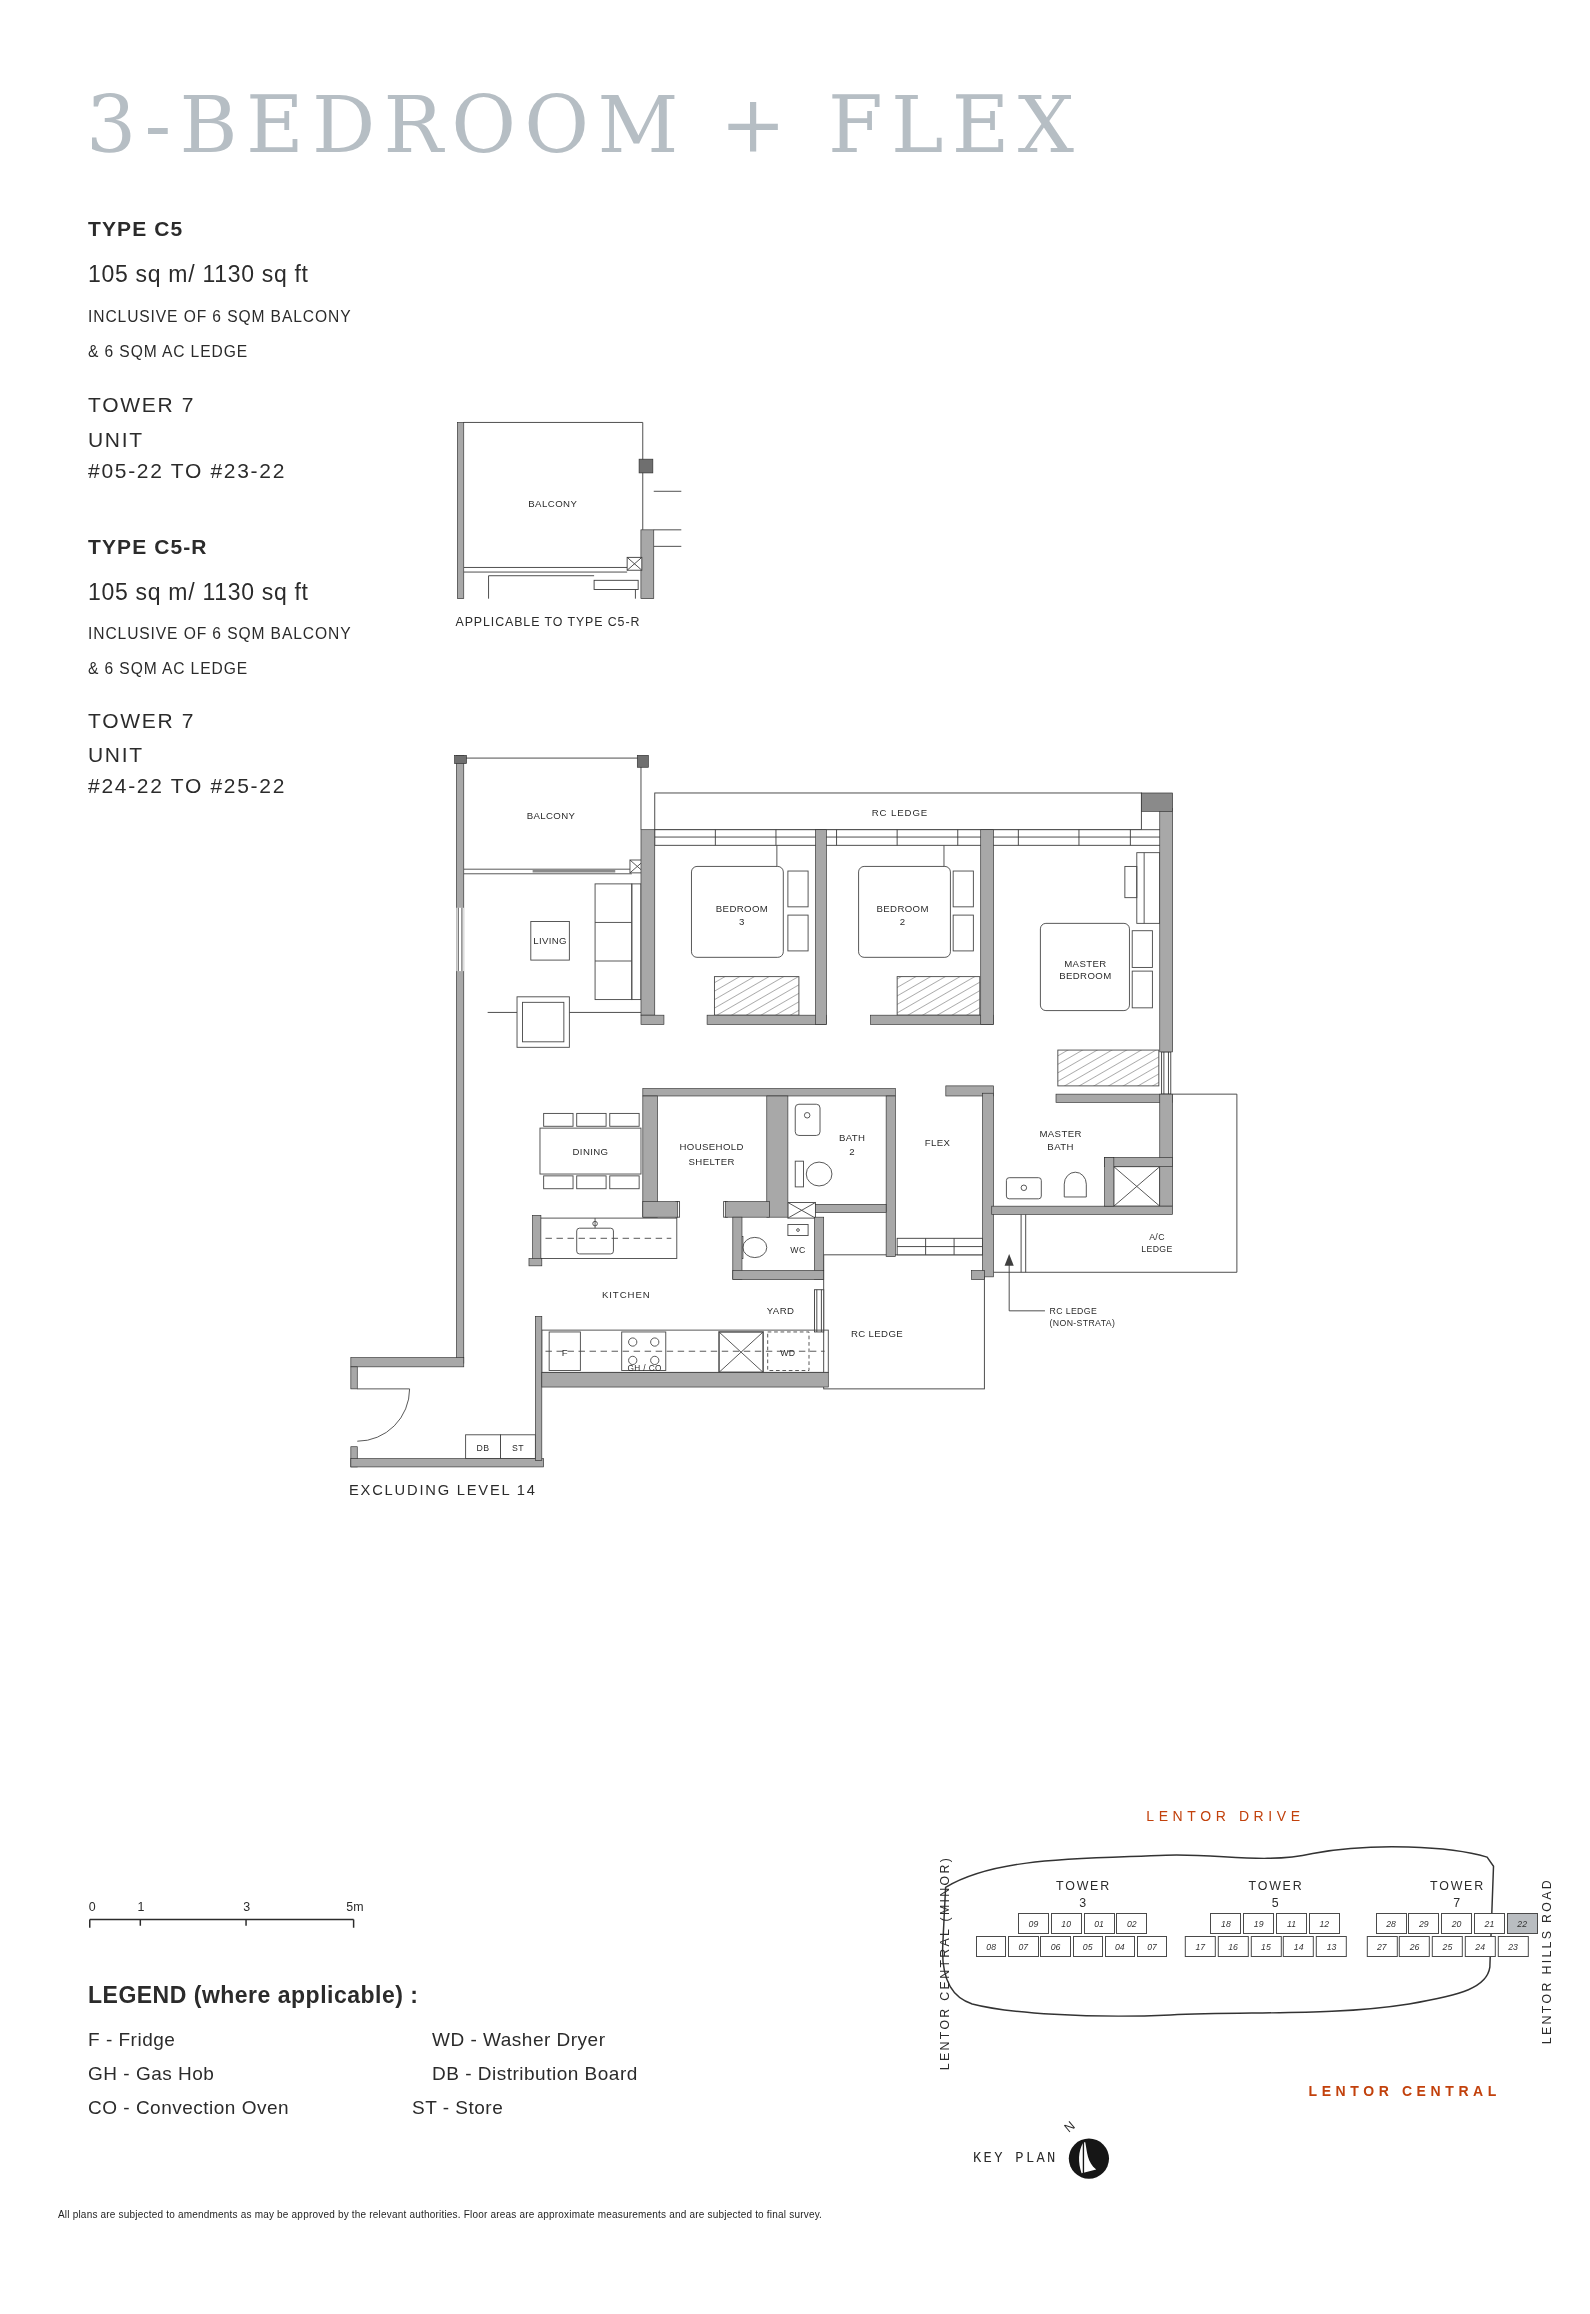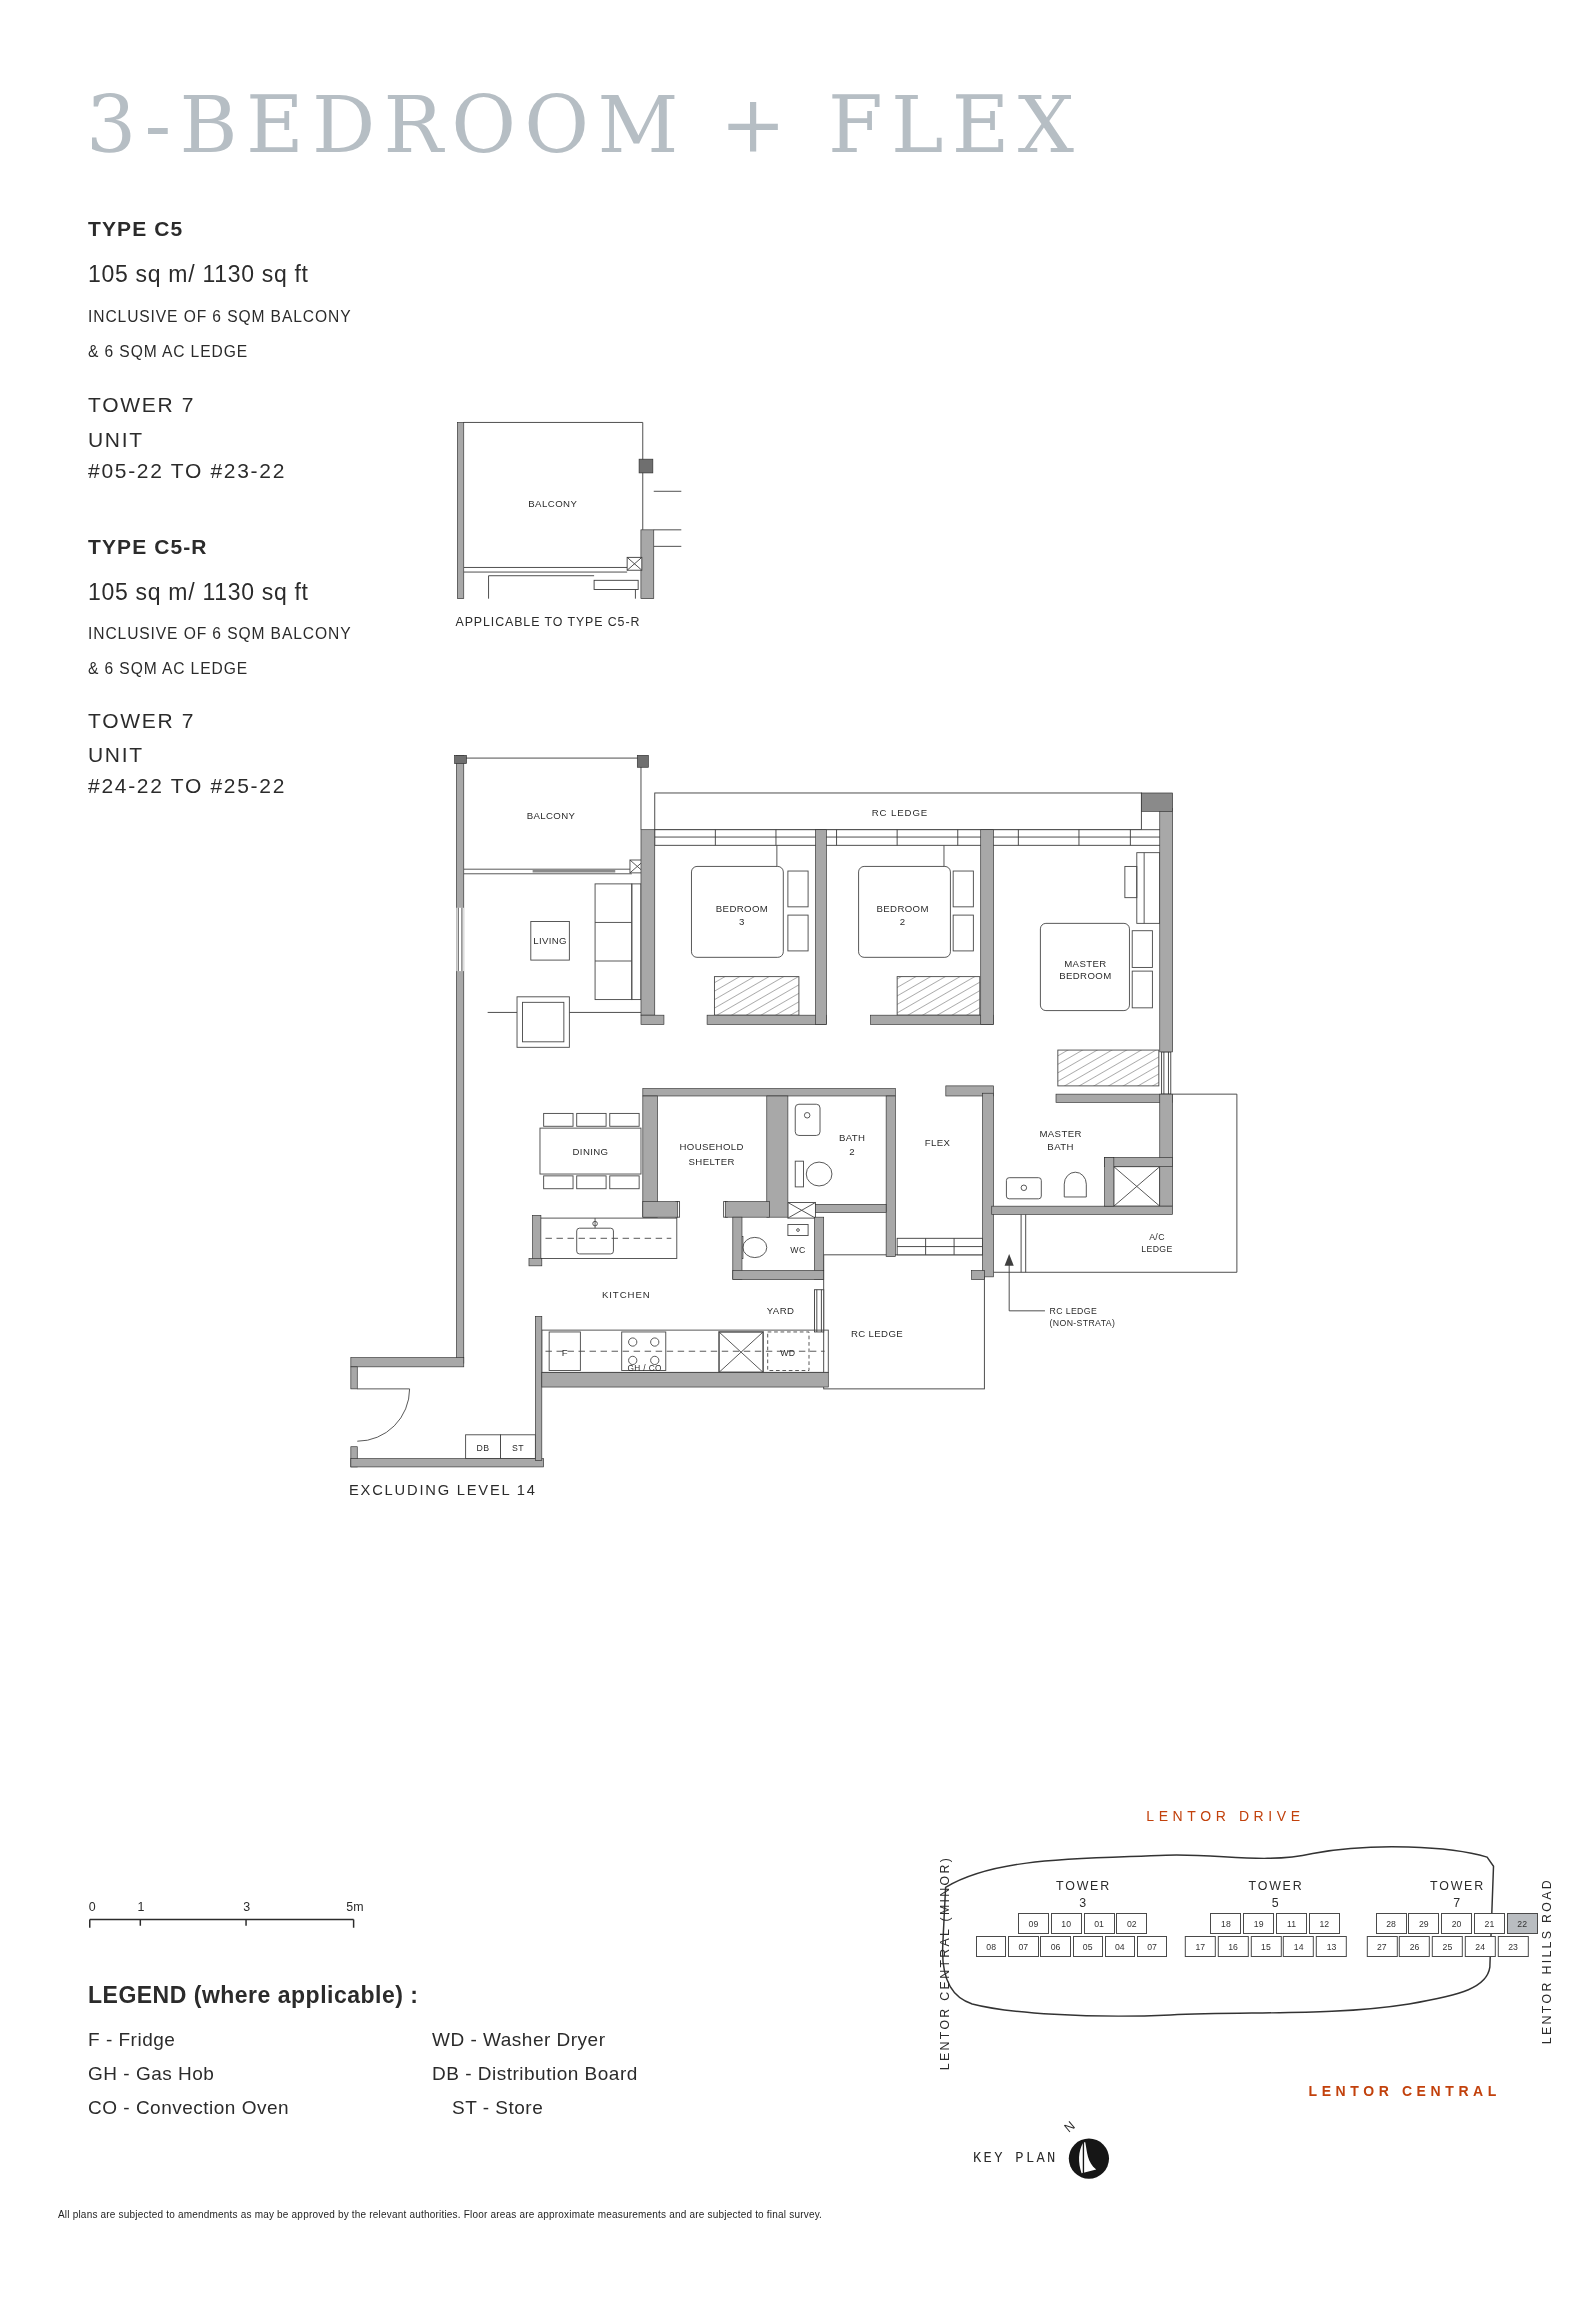--- a/index.html
+++ b/index.html
@@ -16,21 +16,21 @@
   .legend-title{font-size:23px;font-weight:bold;letter-spacing:0.5px;}
   .legend-item{font-size:19px;letter-spacing:0.5px;}
   .footer{font-size:10px;letter-spacing:0.2px;color:#1f1f1f;}
   svg text{fill:#2b2b2b;font-family:"Liberation Sans",sans-serif;}
   .kp-road{font-size:14px;letter-spacing:4.6px;white-space:nowrap;color:#c2410c;}
   .kp-road-side{font-size:12.4px;letter-spacing:2.3px;white-space:nowrap;}
   .kp-tower{font-size:12.4px;letter-spacing:1.8px;text-align:center;line-height:1.35;}
   .kp-row{display:flex;justify-content:center;margin-top:1.8px;}
   .kp-unit{width:31px;height:21px;border:0.9px solid #4a4a4a;background:#fff;
            display:flex;align-items:center;justify-content:center;
-           font-size:8.7px;color:#333;margin-right:1.8px;box-sizing:border-box;}
+           font-size:8.7px;color:#333;margin-right:1.8px;box-sizing:border-box;font-style:italic;}
   .kp-unit.hl{background:#b9bdc1;}
   .kp-keyplan{font-size:13.8px;letter-spacing:2.3px;}
 </style>
 </head>
 <body>
 
 <div class="abs title" style="left:86px;top:79px;">3-BEDROOM + FLEX</div>
 
 <div>
   <div class="abs spec-type" style="left:88px;top:217px;">TYPE C5</div>
@@ -272,21 +272,21 @@
   </g>
 </svg>
 
 <div>
   <div class="abs legend-title" style="left:88px;top:1982px;">LEGEND (where applicable) :</div>
   <div class="abs legend-item" style="left:88px;top:2029px;">F - Fridge</div>
   <div class="abs legend-item" style="left:88px;top:2063px;">GH - Gas Hob</div>
   <div class="abs legend-item" style="left:88px;top:2097px;">CO - Convection Oven</div>
   <div class="abs legend-item" style="left:432px;top:2029px;">WD - Washer Dryer</div>
   <div class="abs legend-item" style="left:432px;top:2063px;">DB - Distribution Board</div>
-  <div class="abs legend-item" style="left:452px;top:2097px;">ST - Store</div>
+  <div class="abs legend-item" style="left:412px;top:2097px;">ST - Store</div>
 </div>
 
 <div class="abs" style="left:895px;top:1791px;width:695px;height:413px;">
   <svg class="abs" style="left:0;top:0;" width="695" height="413" viewBox="0 0 757 450">
     <path d="M55,105 C110,72 200,74 295,70 C355,68 400,80 455,68 C520,56 605,60 645,72 L652,82 L648,192
              C645,214 618,222 560,232 C478,245 390,240 300,244 C212,248 122,242 84,232 C58,224 50,200 52,166 Z" fill="none" stroke="#333" stroke-width="1.6"></path>
   </svg>
 
   <div class="abs kp-road" style="left:0;top:16.5px;width:661px;text-align:center;">LENTOR DRIVE</div>
   <div class="abs kp-road-side" style="left:-106px;top:165px;width:312px;text-align:center;transform:rotate(-90deg);">LENTOR CENTRAL (MINOR)</div>

